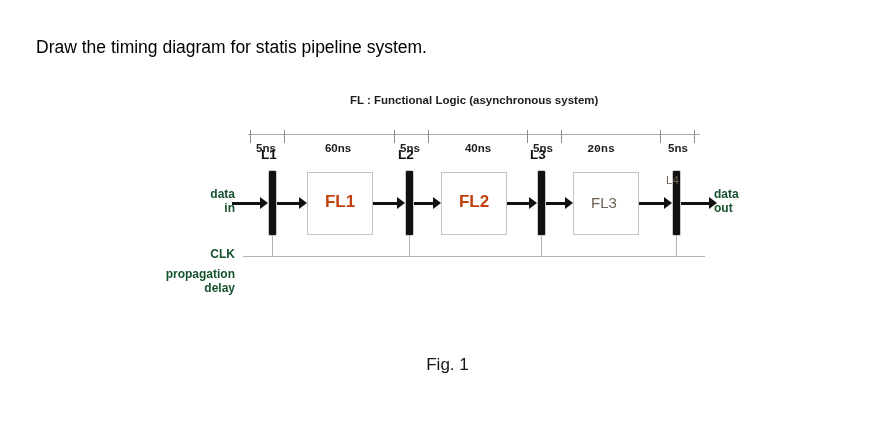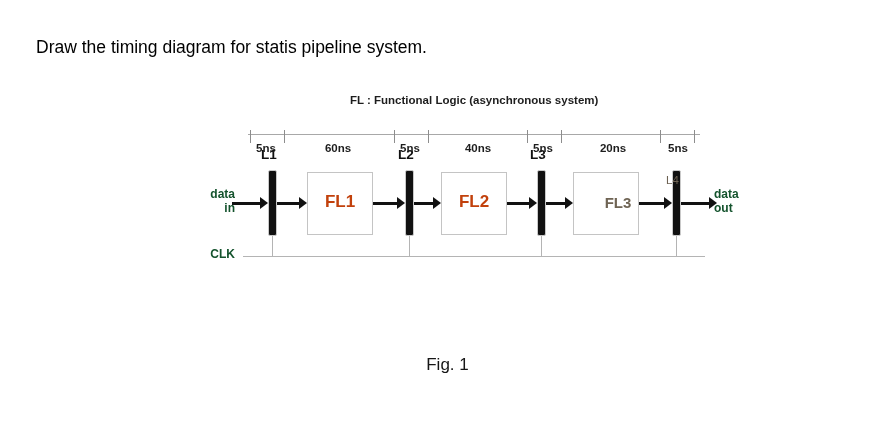--- a/index.html
+++ b/index.html
@@ -219,20 +219,24 @@
     <span>in</span>
   </div>
 
   <div class="side-label" id="label-data-out">
     <span>data</span><br>
     <span>out</span>
   </div>
 
   <div class="side-label" id="label-clk">CLK</div>
 
+  <div class="side-label" id="label-prop">
+    <span>propagation</span><br>
+    <span>delay</span>
+  </div>
 
   <div id="clk-line"></div>
 
   <div id="diagram-shapes">
       <div class="arrow-line" style="left: 232px; width: 28px;"></div>
       <div class="arrow-head" style="left: 260px;"></div>
       <div class="latch" style="left: 268px;"></div>
       <div class="latch-stub" style="left: 272px;"></div>
       <div class="latch-label" style="left: 261px;">L1</div>
       <div class="latch" style="left: 405px;"></div>
@@ -250,21 +254,21 @@
       <div class="arrow-head" style="left: 299px;"></div>
       <div class="arrow-line" style="left: 373px; width: 24px;"></div>
       <div class="arrow-head" style="left: 397px;"></div>
       <div class="fl-box" style="left: 441px;"></div>
       <div class="fl-label" style="left: 441px; width: 66px;">FL2</div>
       <div class="arrow-line" style="left: 414px; width: 19px;"></div>
       <div class="arrow-head" style="left: 433px;"></div>
       <div class="arrow-line" style="left: 507px; width: 22px;"></div>
       <div class="arrow-head" style="left: 529px;"></div>
       <div class="fl-box" style="left: 573px;"></div>
-      <div class="fl-label faded" style="left: 581px; width: 74px; font-weight: bold;">FL3</div>
+      <div class="fl-label faded" style="left: 567px; width: 74px;">FL3</div>
       <div class="arrow-line" style="left: 546px; width: 19px;"></div>
       <div class="arrow-head" style="left: 565px;"></div>
       <div class="arrow-line" style="left: 639px; width: 25px;"></div>
       <div class="arrow-head" style="left: 664px;"></div>
       <div class="arrow-line" style="left: 681px; width: 28px;"></div>
       <div class="arrow-head" style="left: 709px;"></div>
     </div>
 
 </div>
 
@@ -279,18 +283,18 @@
       <div class="ruler-tick" style="left: 313px;"></div>
       <div class="ruler-tick" style="left: 412px;"></div>
       <div class="ruler-tick" style="left: 446px;"></div>
     </div>
   <div id="ruler-labels">
       <div class="delay-label" style="left: -12px; width: 60px;">5ns</div>
       <div class="delay-label" style="left: 60px; width: 60px;">60ns</div>
       <div class="delay-label" style="left: 132px; width: 60px;">5ns</div>
       <div class="delay-label" style="left: 200px; width: 60px;">40ns</div>
       <div class="delay-label" style="left: 265px; width: 60px;">5ns</div>
-      <div class="delay-label" style="left: 335px; width: 60px;">20ns</div>
+      <div class="delay-label" style="left: 323px; width: 60px; font-family: Liberation Mono, monospace;">20ns</div>
       <div class="delay-label" style="left: 400px; width: 60px;">5ns</div>
     </div>
 </div>
 
 <div id="figure-caption">Fig. 1</div>
 
 </body></html>

